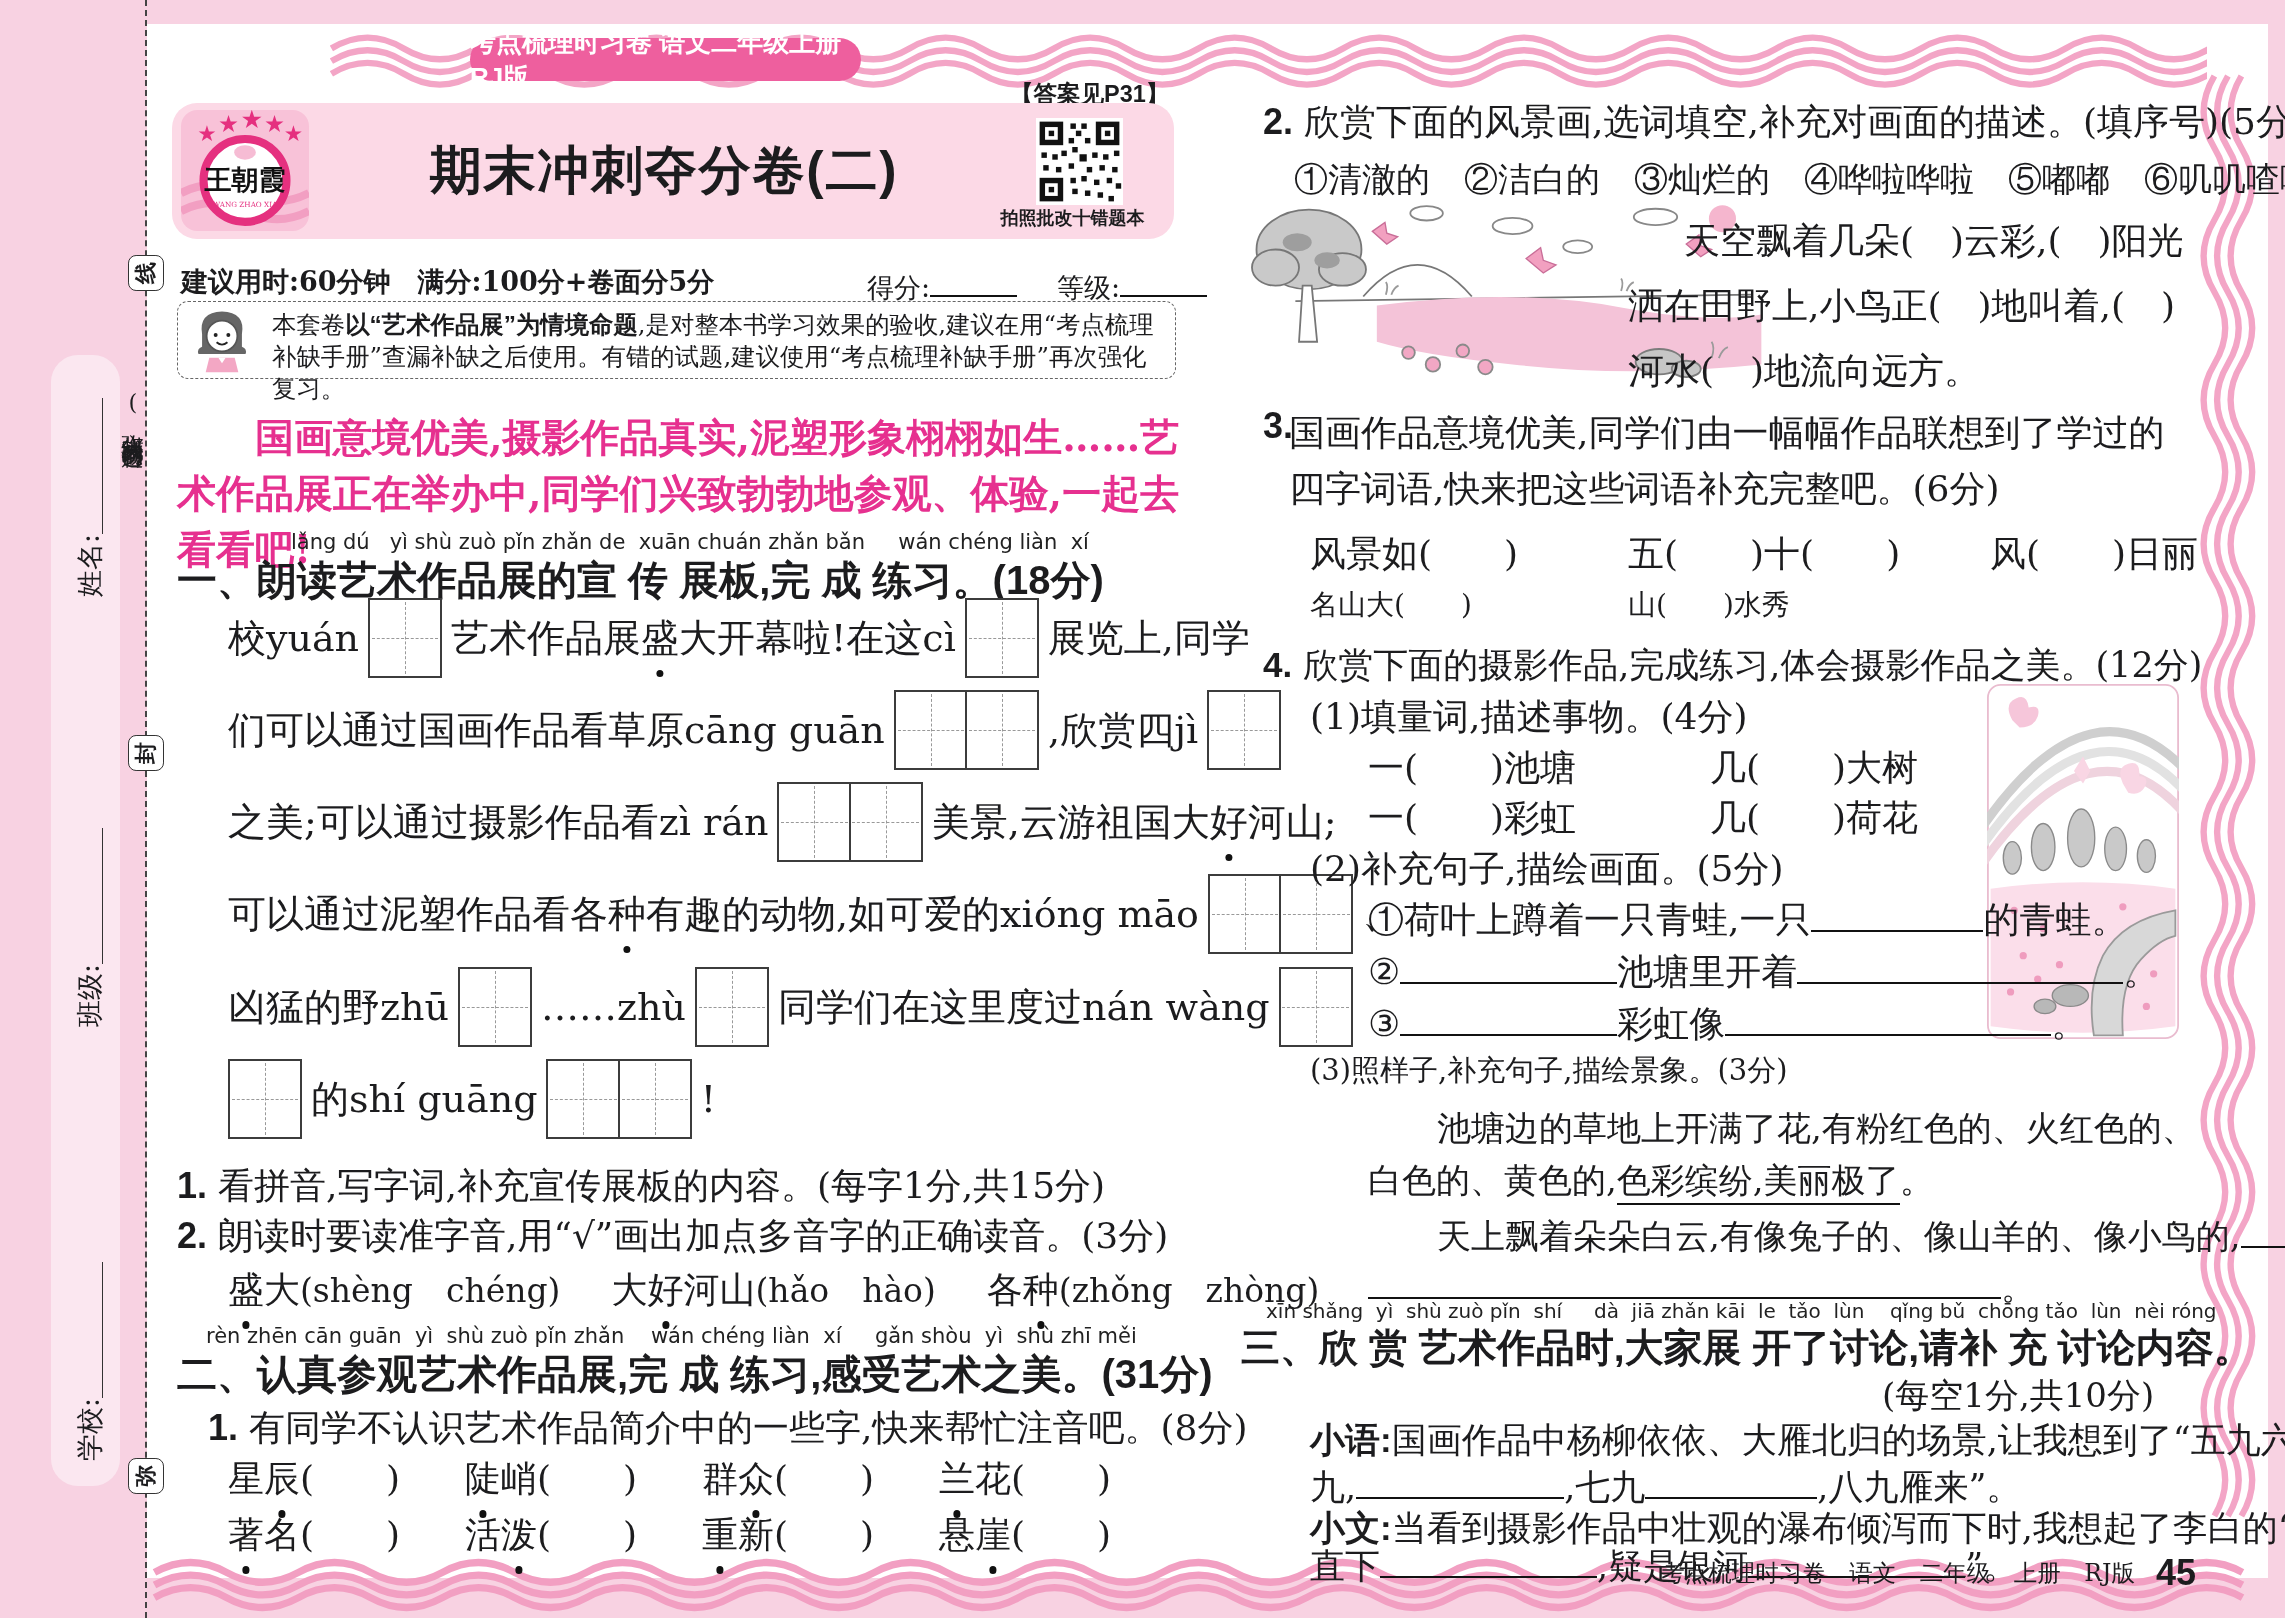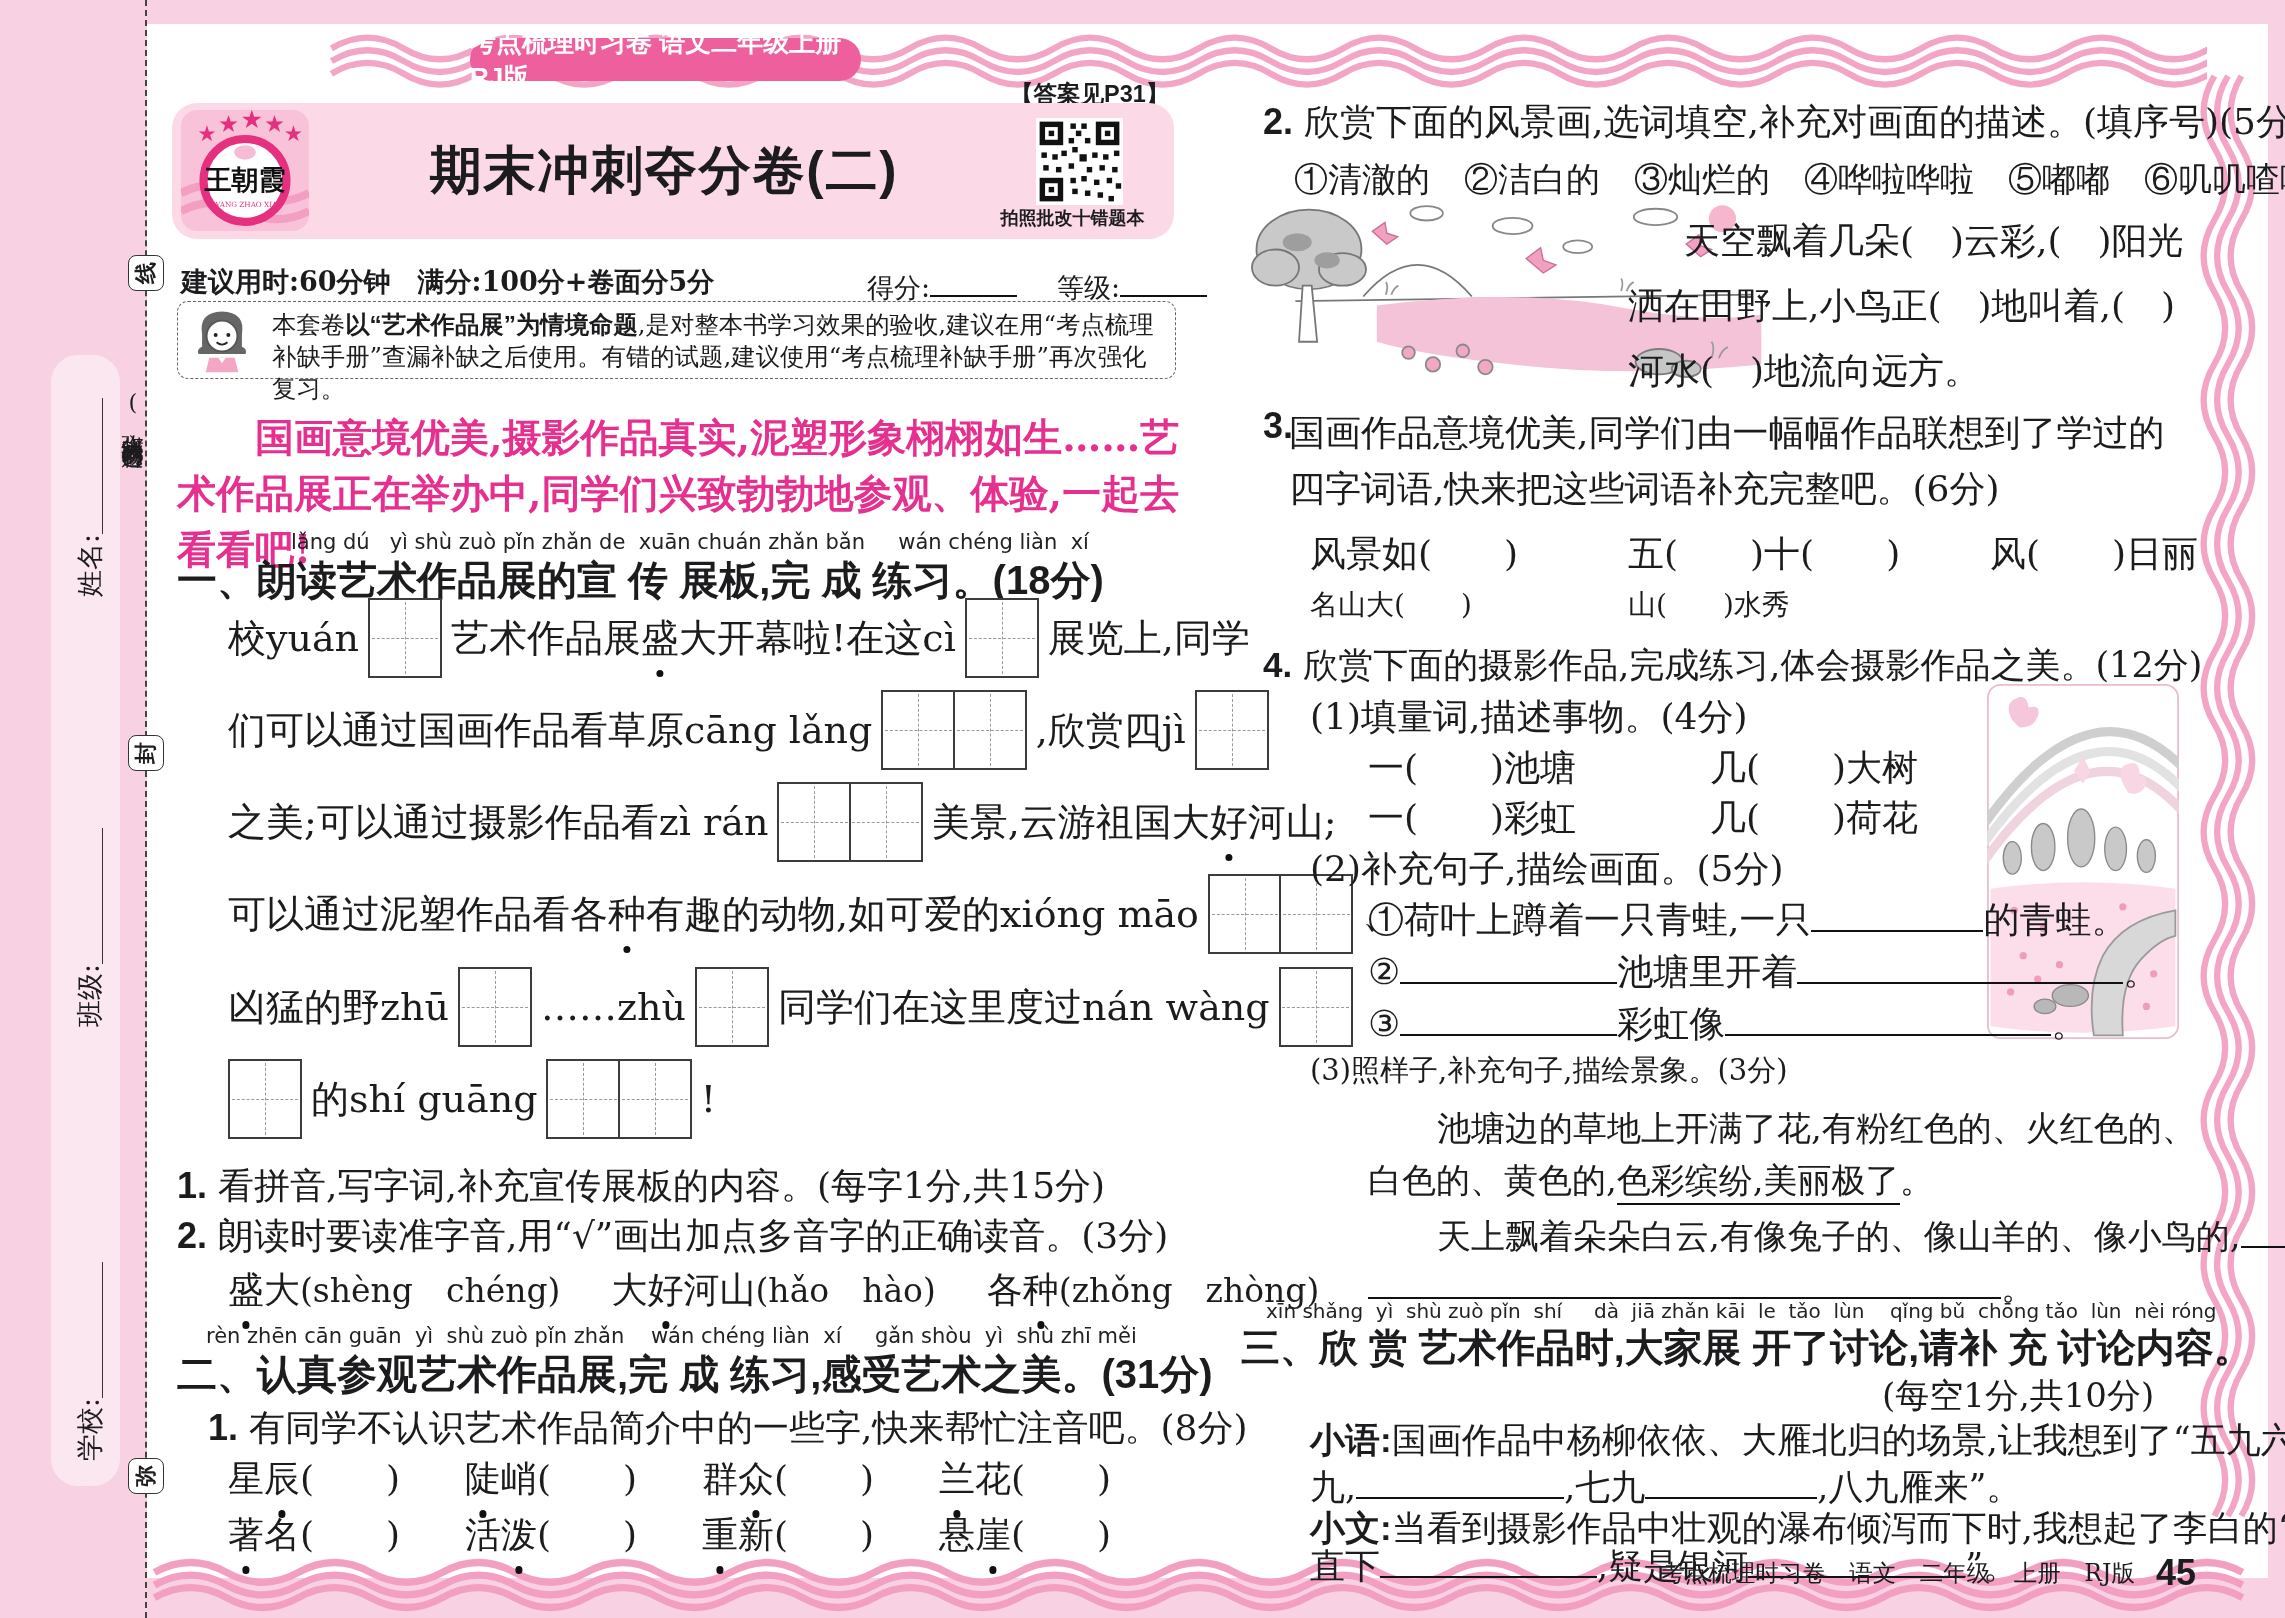--- a/index.html
+++ b/index.html
@@ -207,21 +207,21 @@
   <span class="tz">
       <i></i>
     </span>
   <span><span>艺术作品展</span><span class="du">盛</span><span>大开幕啦!在这cì</span></span>
   <span class="tz">
       <i></i>
     </span>
   <span>展览上,同学</span>
 </div>
 <div class="pl" style="left:228px;top:685px;height:90px">
-  <span>们可以通过国画作品看草原cāng  lǎng</span>
+  <span>们可以通过国画作品看草原cāng  guān</span>
   <span class="tz">
       <i></i>
       <i></i>
     </span>
   <span>,欣赏四jì</span>
   <span class="tz">
       <i></i>
     </span>
 </div>
 <div class="pl" style="left:228px;top:777px;height:90px">

